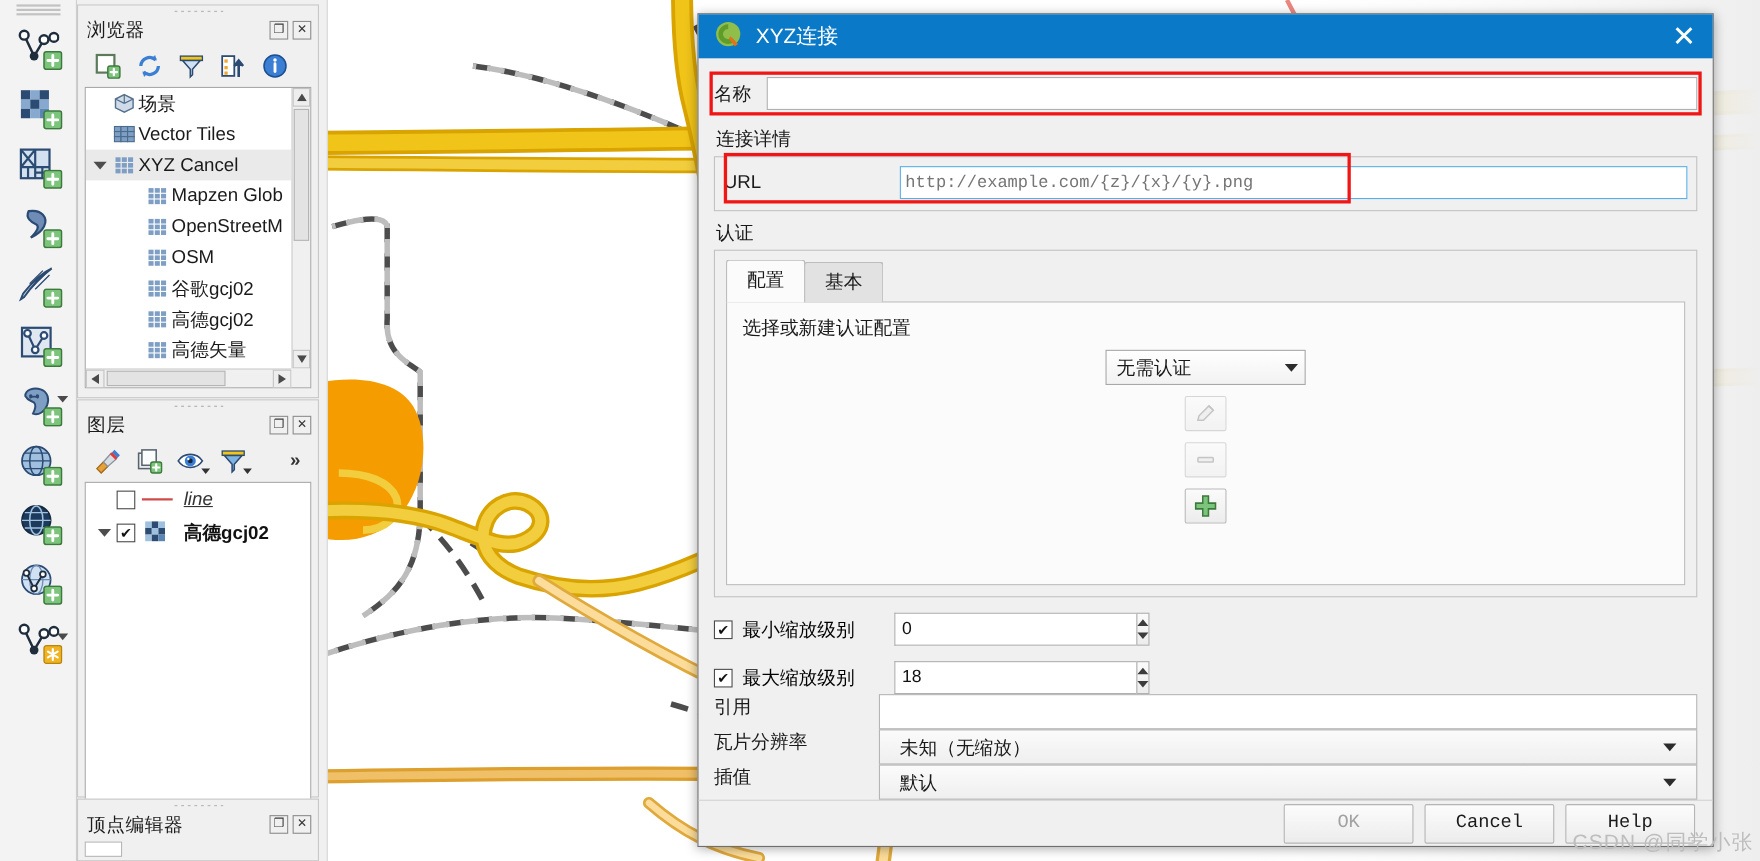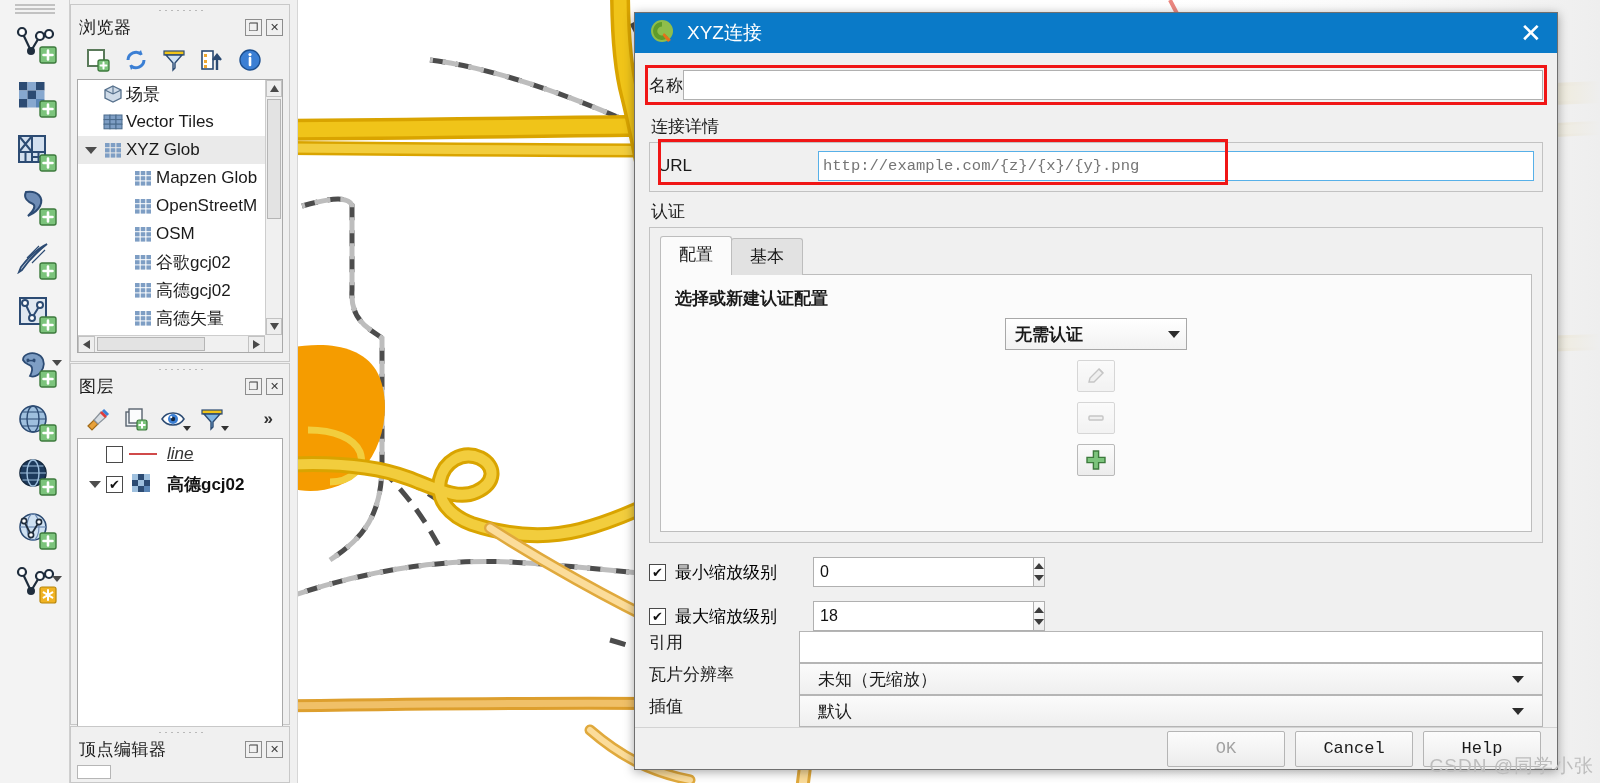--- a/index.html
+++ b/index.html
@@ -112,21 +112,21 @@
   }
   .dlg-title .ttxt { font-size: 19px; margin-left: 12px; }
   .dlg-close { margin-left: auto; width: 40px; height: 40px; display:flex;align-items:center;justify-content:center;
     font-size: 26px; color:#fff; font-weight: 300; line-height:1;}
   .dlg-body { flex: 1; padding: 10px 14px 0 14px; position: relative; }
 
   .row { display: flex; align-items: center; }
   .lbl-text { font-size: 17px; color: #1a1a1a; }
 
   .name-row { position: relative; margin: 6px 0 0 0; display:flex; align-items:center; height: 32px; }
-  .name-row .lbl-text { width: 34px; }
+  .name-row .lbl-text { width: 48px; }
   .txtinput {
     flex: 1; height: 30px; border: 1px solid #b0b0b0; background: #fff;
     font-size: 15px; padding: 0 6px; color: #111; outline: none;
     font-family: "Liberation Mono", monospace;
   }
   .redbox { position: absolute; border: 3px solid #f01616; pointer-events: none; }
 
   .grp-label { font-size: 17px; color: #1a1a1a; margin: 14px 0 4px 2px; }
   .groupbox { border: 1px solid #c2c2c2; background: #f0f0f0; }
 
@@ -139,21 +139,21 @@
   }
 
   .auth-box { border:1px solid #c2c2c2; background:#f0f0f0; padding: 8px 10px 10px 10px; }
   .tabs { display:flex; align-items:flex-end; position:relative; z-index:2; }
   .tab {
     padding: 6px 18px 7px 18px; font-size: 17px; border:1px solid #bdbdbd;
     background: #e2e2e2; color:#1a1a1a; margin-right: -1px; border-bottom: none;
     border-radius: 3px 3px 0 0;
   }
   .tab.active { background: #fbfbfb; padding-bottom: 9px; }
-  .tab-pane { border:1px solid #bdbdbd; background:#fbfbfb; margin-top:-1px; padding: 12px 14px 14px 14px; min-height: 258px; font-weight: bold;}
+  .tab-pane { border:1px solid #bdbdbd; background:#fbfbfb; margin-top:-1px; padding: 12px 14px 14px 14px; min-height: 258px;}
   .pane-label { font-size: 17px; color:#1a1a1a; margin-bottom: 8px; }
   .combo {
     height: 32px; border: 1px solid #a8a8a8; background: linear-gradient(#ffffff,#f2f2f2);
     display:flex; align-items:center; padding: 0 6px 0 9px; font-size: 17px; color:#1a1a1a;
   }
   .combo .cv { flex:1; }
   .combo .carr { width:0;height:0;border-left:6px solid transparent;border-right:6px solid transparent;border-top:7px solid #2c2c2c; margin-left:8px;}
   .sqbtn {
     width: 38px; height: 32px; border:1px solid #b9b9b9; background: linear-gradient(#fbfbfb,#ececec);
     display:flex; align-items:center; justify-content:center; border-radius:2px;
@@ -529,21 +529,21 @@
                   <rect x="13.4" y="3" width="4.6" height="4.2"></rect>
                   <rect x="2" y="8.2" width="4.6" height="4.2"></rect>
                   <rect x="7.7" y="8.2" width="4.6" height="4.2"></rect>
                   <rect x="13.4" y="8.2" width="4.6" height="4.2"></rect>
                   <rect x="2" y="13.4" width="4.6" height="4.2"></rect>
                   <rect x="7.7" y="13.4" width="4.6" height="4.2"></rect>
                   <rect x="13.4" y="13.4" width="4.6" height="4.2"></rect>
                 </g>
               </svg>
           </span>
-          <span class="lbl">XYZ Glob</span>
+          <span class="lbl">XYZ Cancel</span>
         </div>
         <div class="tnode indent-2">
           <span class="ico">
             <svg width="20" height="20" viewBox="0 0 20 20">
                 <g fill="#7e9ec4">
                   <rect x="2" y="3" width="4.6" height="4.2"></rect>
                   <rect x="7.7" y="3" width="4.6" height="4.2"></rect>
                   <rect x="13.4" y="3" width="4.6" height="4.2"></rect>
                   <rect x="2" y="8.2" width="4.6" height="4.2"></rect>
                   <rect x="7.7" y="8.2" width="4.6" height="4.2"></rect>

